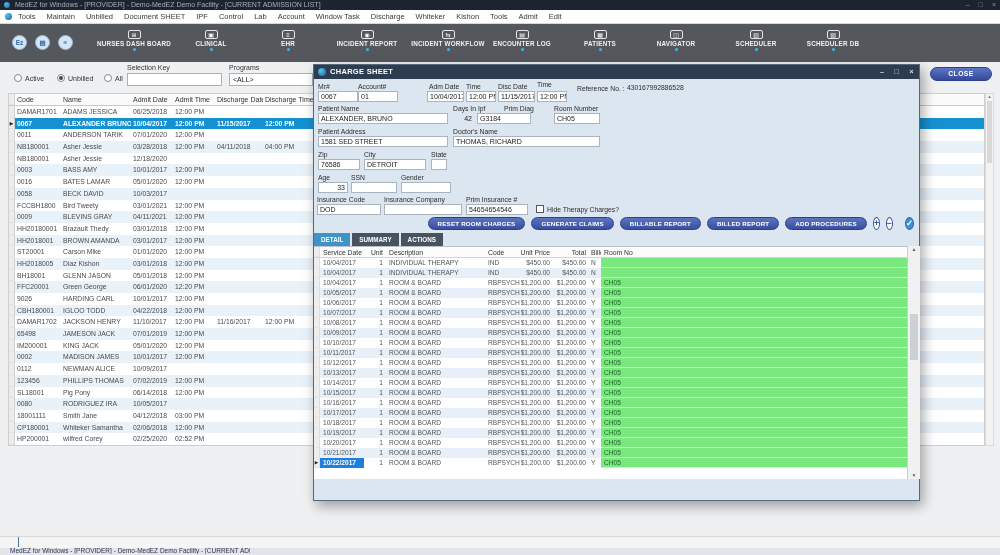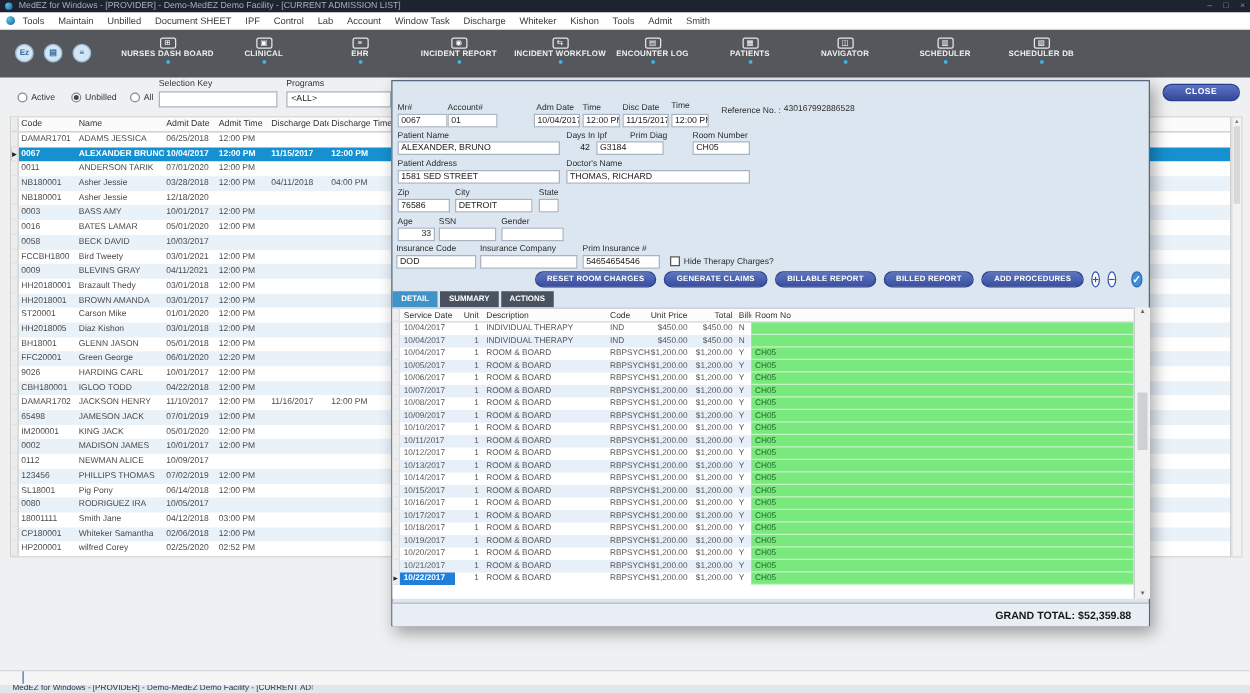--- a/index.html
+++ b/index.html
@@ -154,21 +154,21 @@
         <span class="menu-item">IPF</span>
         <span class="menu-item">Control</span>
         <span class="menu-item">Lab</span>
         <span class="menu-item">Account</span>
         <span class="menu-item">Window Task</span>
         <span class="menu-item">Discharge</span>
         <span class="menu-item">Whiteker</span>
         <span class="menu-item">Kishon</span>
         <span class="menu-item">Tools</span>
         <span class="menu-item">Admit</span>
-        <span class="menu-item">Smith</span>
+        <span class="menu-item">Edit</span>
       </span>
   </div>
 
   <div class="toolbar"></div>
   <div>
       <div class="quick-circle" style="left: 12px;">Ez</div>
       <div class="quick-circle" style="left: 35px;">▤</div>
       <div class="quick-circle" style="left: 58px;">≡</div>
     </div>
   <div>
@@ -518,20 +518,29 @@
           <div class="pcell pc-dt"></div>
         </div>
       </div>
   </div>
   <div class="pscroll">
     <span>▲</span>
     <div class="pthumb"></div>
   </div>
 
   <div class="dlg">
+    <div class="dlg-title">
+      <span class="dlg-icon"></span>
+      <span>CHARGE SHEET</span>
+      <span class="dlg-ctrls">
+          <span class="dlg-ctrl">–</span>
+          <span class="dlg-ctrl">□</span>
+          <span class="dlg-ctrl">×</span>
+        </span>
+    </div>
 
     <div class="lbl" style="left:4px; top:18px;">Mr#</div>
     <div class="input" style="left:4px; top:26px; width:40px;">0067</div>
     <div class="lbl" style="left:44px; top:18px;">Account#</div>
     <div class="input" style="left:44px; top:26px; width:40px;">01</div>
     <div class="lbl" style="left:115px; top:18px;">Adm Date</div>
     <div class="input" style="left:113px; top:26px; width:37px;">10/04/2017</div>
     <div class="lbl" style="left:152px; top:18px;">Time</div>
     <div class="input" style="left:152px; top:26px; width:30px;">12:00 PM</div>
     <div class="lbl" style="left:184px; top:18px;">Disc Date</div>
@@ -840,21 +849,20 @@
             <div class="gc g-room">CH05</div>
           </div>
         </div>
     </div>
     <div class="gscroll">
       <span>▲</span>
       <div class="gthumb"></div>
       <span style="position:absolute; left:0; right:0; bottom:1px;">▼</span>
     </div>
 
-    <div class="gtbar">GRAND TOTAL: $52,359.88</div>
   </div>
 
   <div class="statusbar"></div>
   <div class="status-caret"></div>
   <div class="taskbar">
     <span>MedEZ for Windows - [PROVIDER] - Demo-MedEZ Demo Facility - [CURRENT ADMISSION LIST]</span>
   </div>
 
 </div>
 

